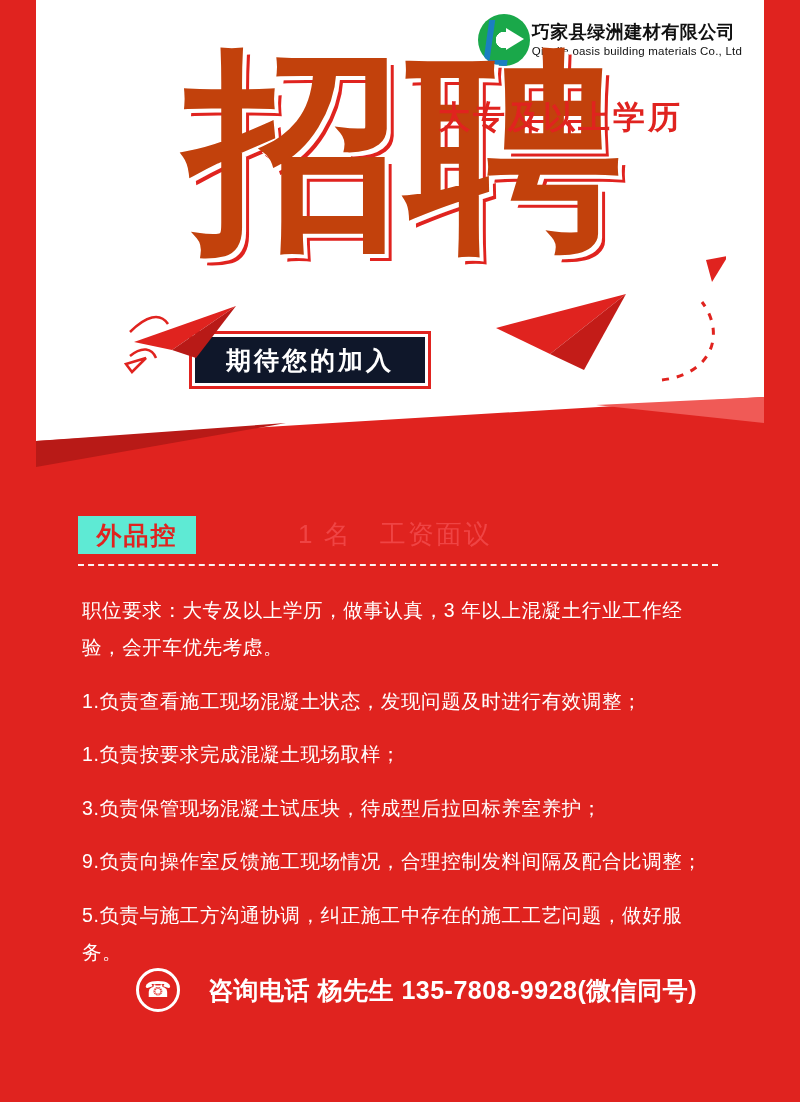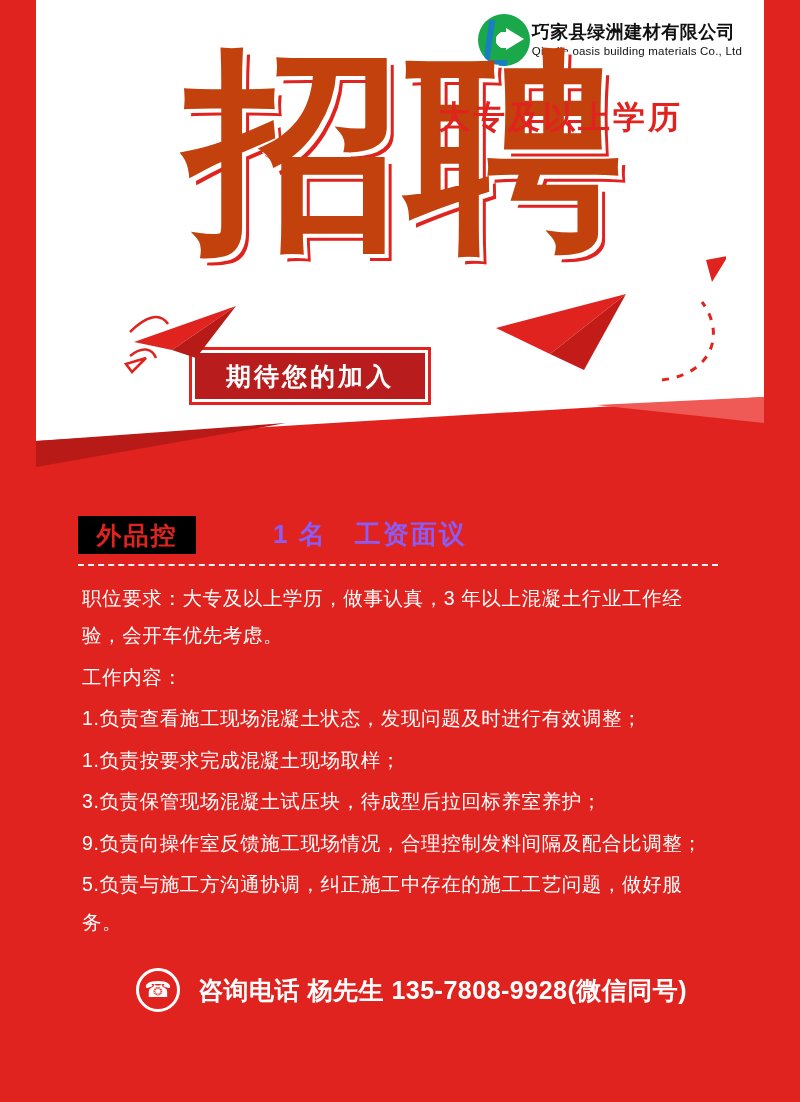--- a/index.html
+++ b/index.html
@@ -126,24 +126,24 @@
     font-weight: bold;
     color: #e0231f;
     letter-spacing: 3px;
     white-space: nowrap;
   }
 
   
   .tagline-box {
     position: absolute;
     left: 156px;
-    top: 350px;
+    top: 334px;
     width: 230px;
     height: 46px;
-    background: #b91c1c;
+    background: #0f172a;
     border: 3px solid #ffffff;
     box-shadow: 0 0 0 3px #e0231f;
     display: flex;
     align-items: center;
     justify-content: center;
   }
   .tagline-text {
     color: #ffffff;
     font-size: 25px;
     font-weight: bold;
@@ -192,40 +192,40 @@
     top: 18px;
     width: 640px;
     height: 40px;
   }
   .job-tag {
     position: absolute;
     left: 0;
     top: 0;
     min-width: 118px;
     height: 38px;
-    background: #000000;
+    background: #5eead4;
     display: flex;
     align-items: center;
     justify-content: center;
     padding: 0 12px;
     box-sizing: border-box;
   }
   .job-tag-text {
     color: #e0231f;
     font-size: 25px;
     font-weight: bold;
     letter-spacing: 2px;
   }
   .job-meta {
     position: absolute;
-    left: 195px;
+    left: 220px;
     top: 1px;
-    color: #8b5cf6;
+    color: #ef4444;
     font-size: 26px;
-    font-weight: bold;
+    font-weight: normal;
     letter-spacing: 2px;
     white-space: nowrap;
   }
   .dashed-line {
     position: absolute;
     left: 0;
     top: 48px;
     width: 640px;
     border-top: 2px dashed #ffffff;
     opacity: .95;
@@ -236,31 +236,31 @@
     position: absolute;
     left: 46px;
     top: 78px;
     width: 636px;
     color: #ffffff;
     font-size: 19.5px;
     line-height: 1.92;
     letter-spacing: 0.6px;
   }
   .job-text p {
-    margin: 4px 0 2px 0;
+    margin: 16px 0 2px 0;
   }
 
   
   .contact {
     position: absolute;
     left: 100px;
     top: 470px;
     display: flex;
     align-items: center;
-    gap: 18px;
+    gap: 28px;
   }
   .phone-icon {
     width: 38px;
     height: 38px;
     border-radius: 50%;
     border: 3px solid #ffffff;
     position: relative;
     flex: 0 0 auto;
   }
   .phone-icon::before {
@@ -338,21 +338,20 @@
     <div class="job-row">
       <div class="job-tag">
         <span class="job-tag-text">外品控</span>
       </div>
       <div class="job-meta">1 名　工资面议</div>
       <div class="dashed-line"></div>
     </div>
 
     <div class="job-text">
       <p>职位要求：大专及以上学历，做事认真，3 年以上混凝土行业工作经验，会开车优先考虑。</p>
-      <p>工作内容：</p>
       <p>1.负责查看施工现场混凝土状态，发现问题及时进行有效调整；</p>
       <p>1.负责按要求完成混凝土现场取样；</p>
       <p>3.负责保管现场混凝土试压块，待成型后拉回标养室养护；</p>
       <p>9.负责向操作室反馈施工现场情况，合理控制发料间隔及配合比调整；</p>
       <p>5.负责与施工方沟通协调，纠正施工中存在的施工工艺问题，做好服务。</p>
     </div>
 
     <div class="contact">
       <span class="phone-icon"></span>
       <span class="contact-text">咨询电话 杨先生 135-7808-9928(微信同号)</span>

